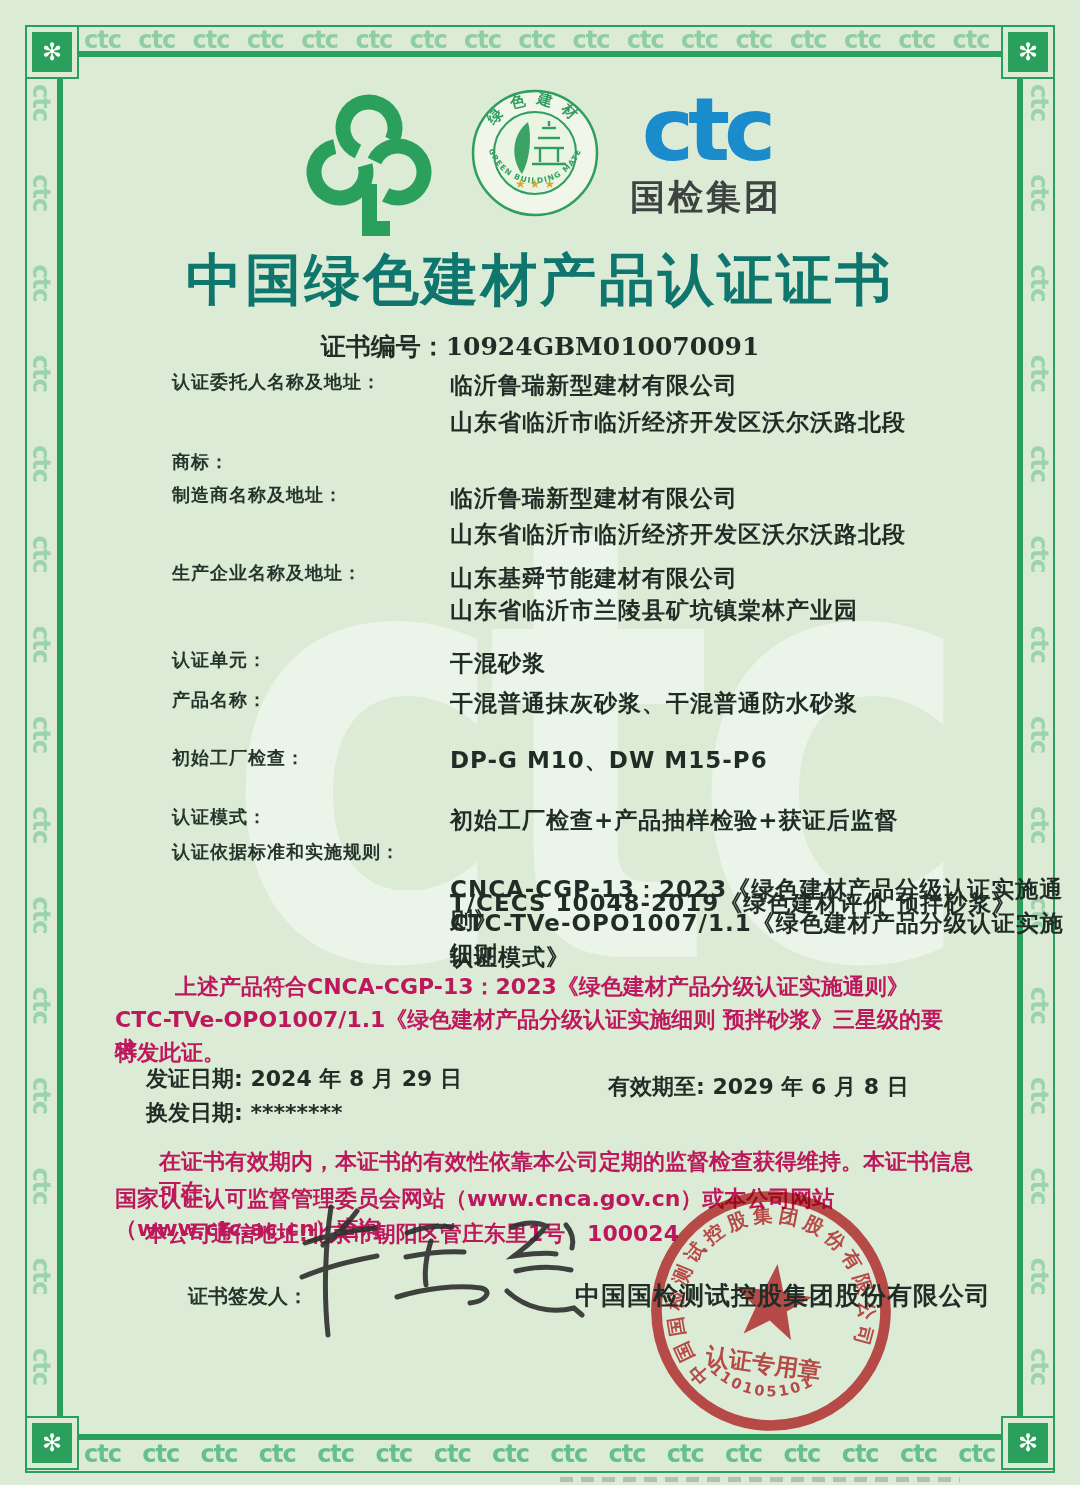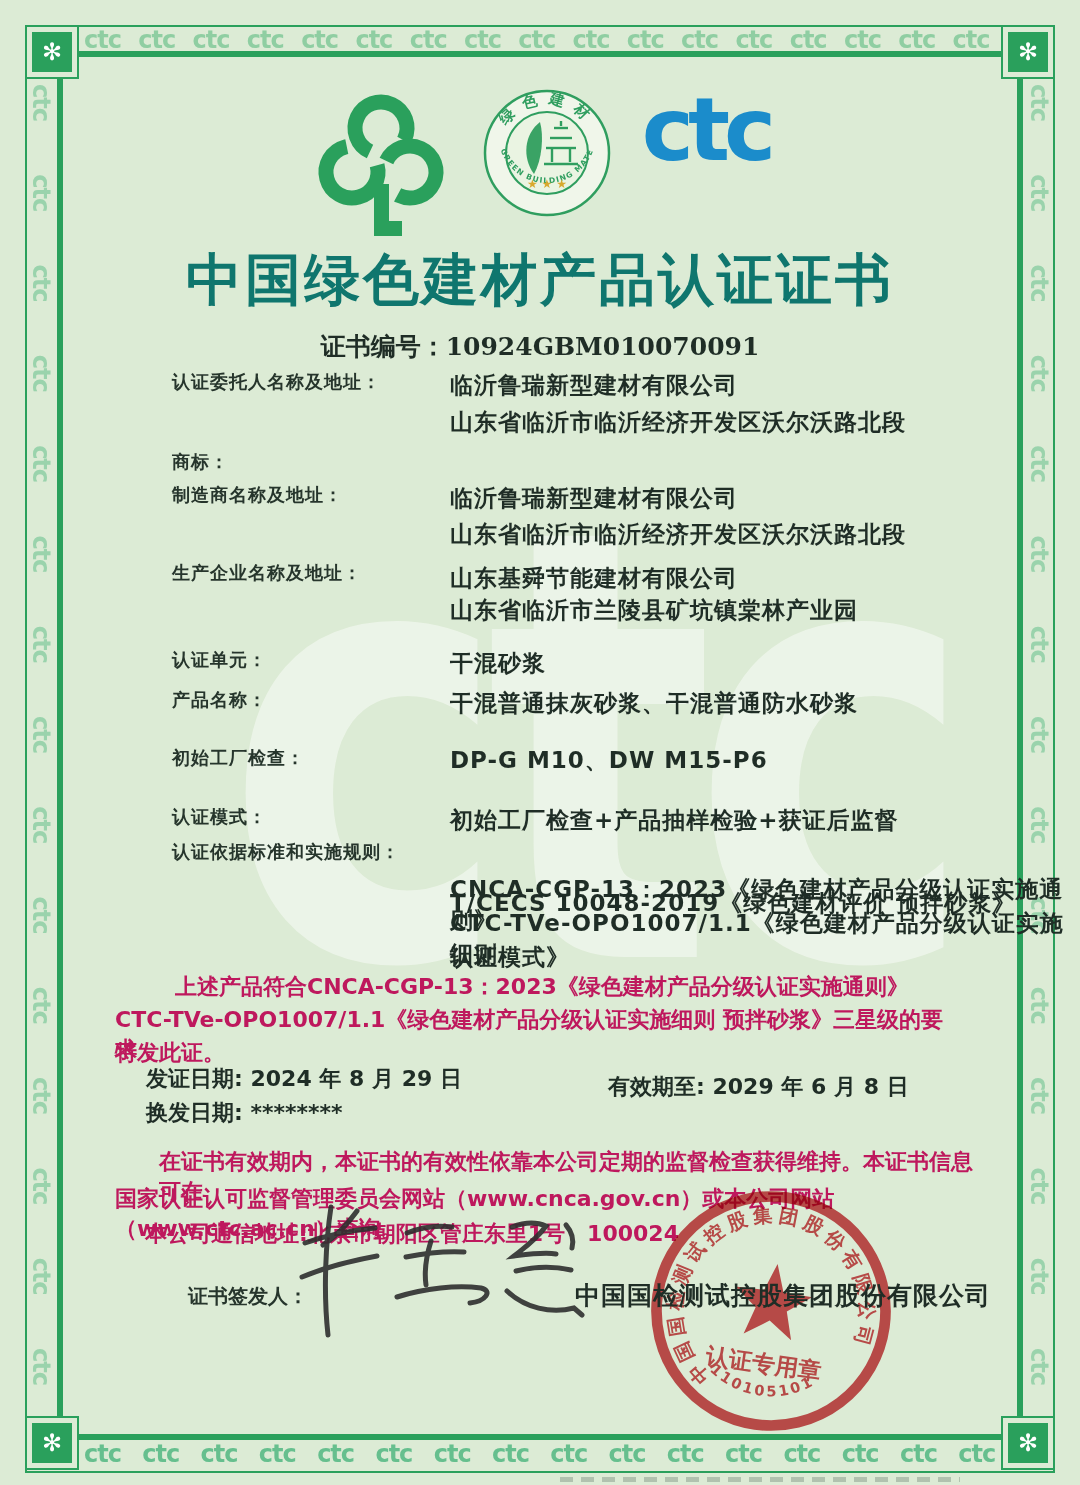--- a/index.html
+++ b/index.html
@@ -108,20 +108,21 @@
       <path d="M64 60 L94 60"></path>
         <path d="M70 60 L70 74"></path>
         <path d="M88 60 L88 74"></path>
       <path d="M62 76 L96 76"></path>
     </g>
     <text x="65" y="100" text-anchor="middle" font-size="12" fill="#d8a92e">★ ★ ★</text>
   </svg>
 
   <div style="text-align:center;">
     <div class="ctc-word">ctc</div>
+    <div class="ctc-sub">国检集团</div>
   </div>
 </div>
 
 <div class="abs title">中国绿色建材产品认证证书</div>
 <div class="abs certline">
   <span>证书编号：</span><span>10924GBM010070091</span>
 </div>
 
 <div class="abs lab" style="top:370px">认证委托人名称及地址：</div>
 <div class="abs val" style="top:370px">临沂鲁瑞新型建材有限公司</div>

